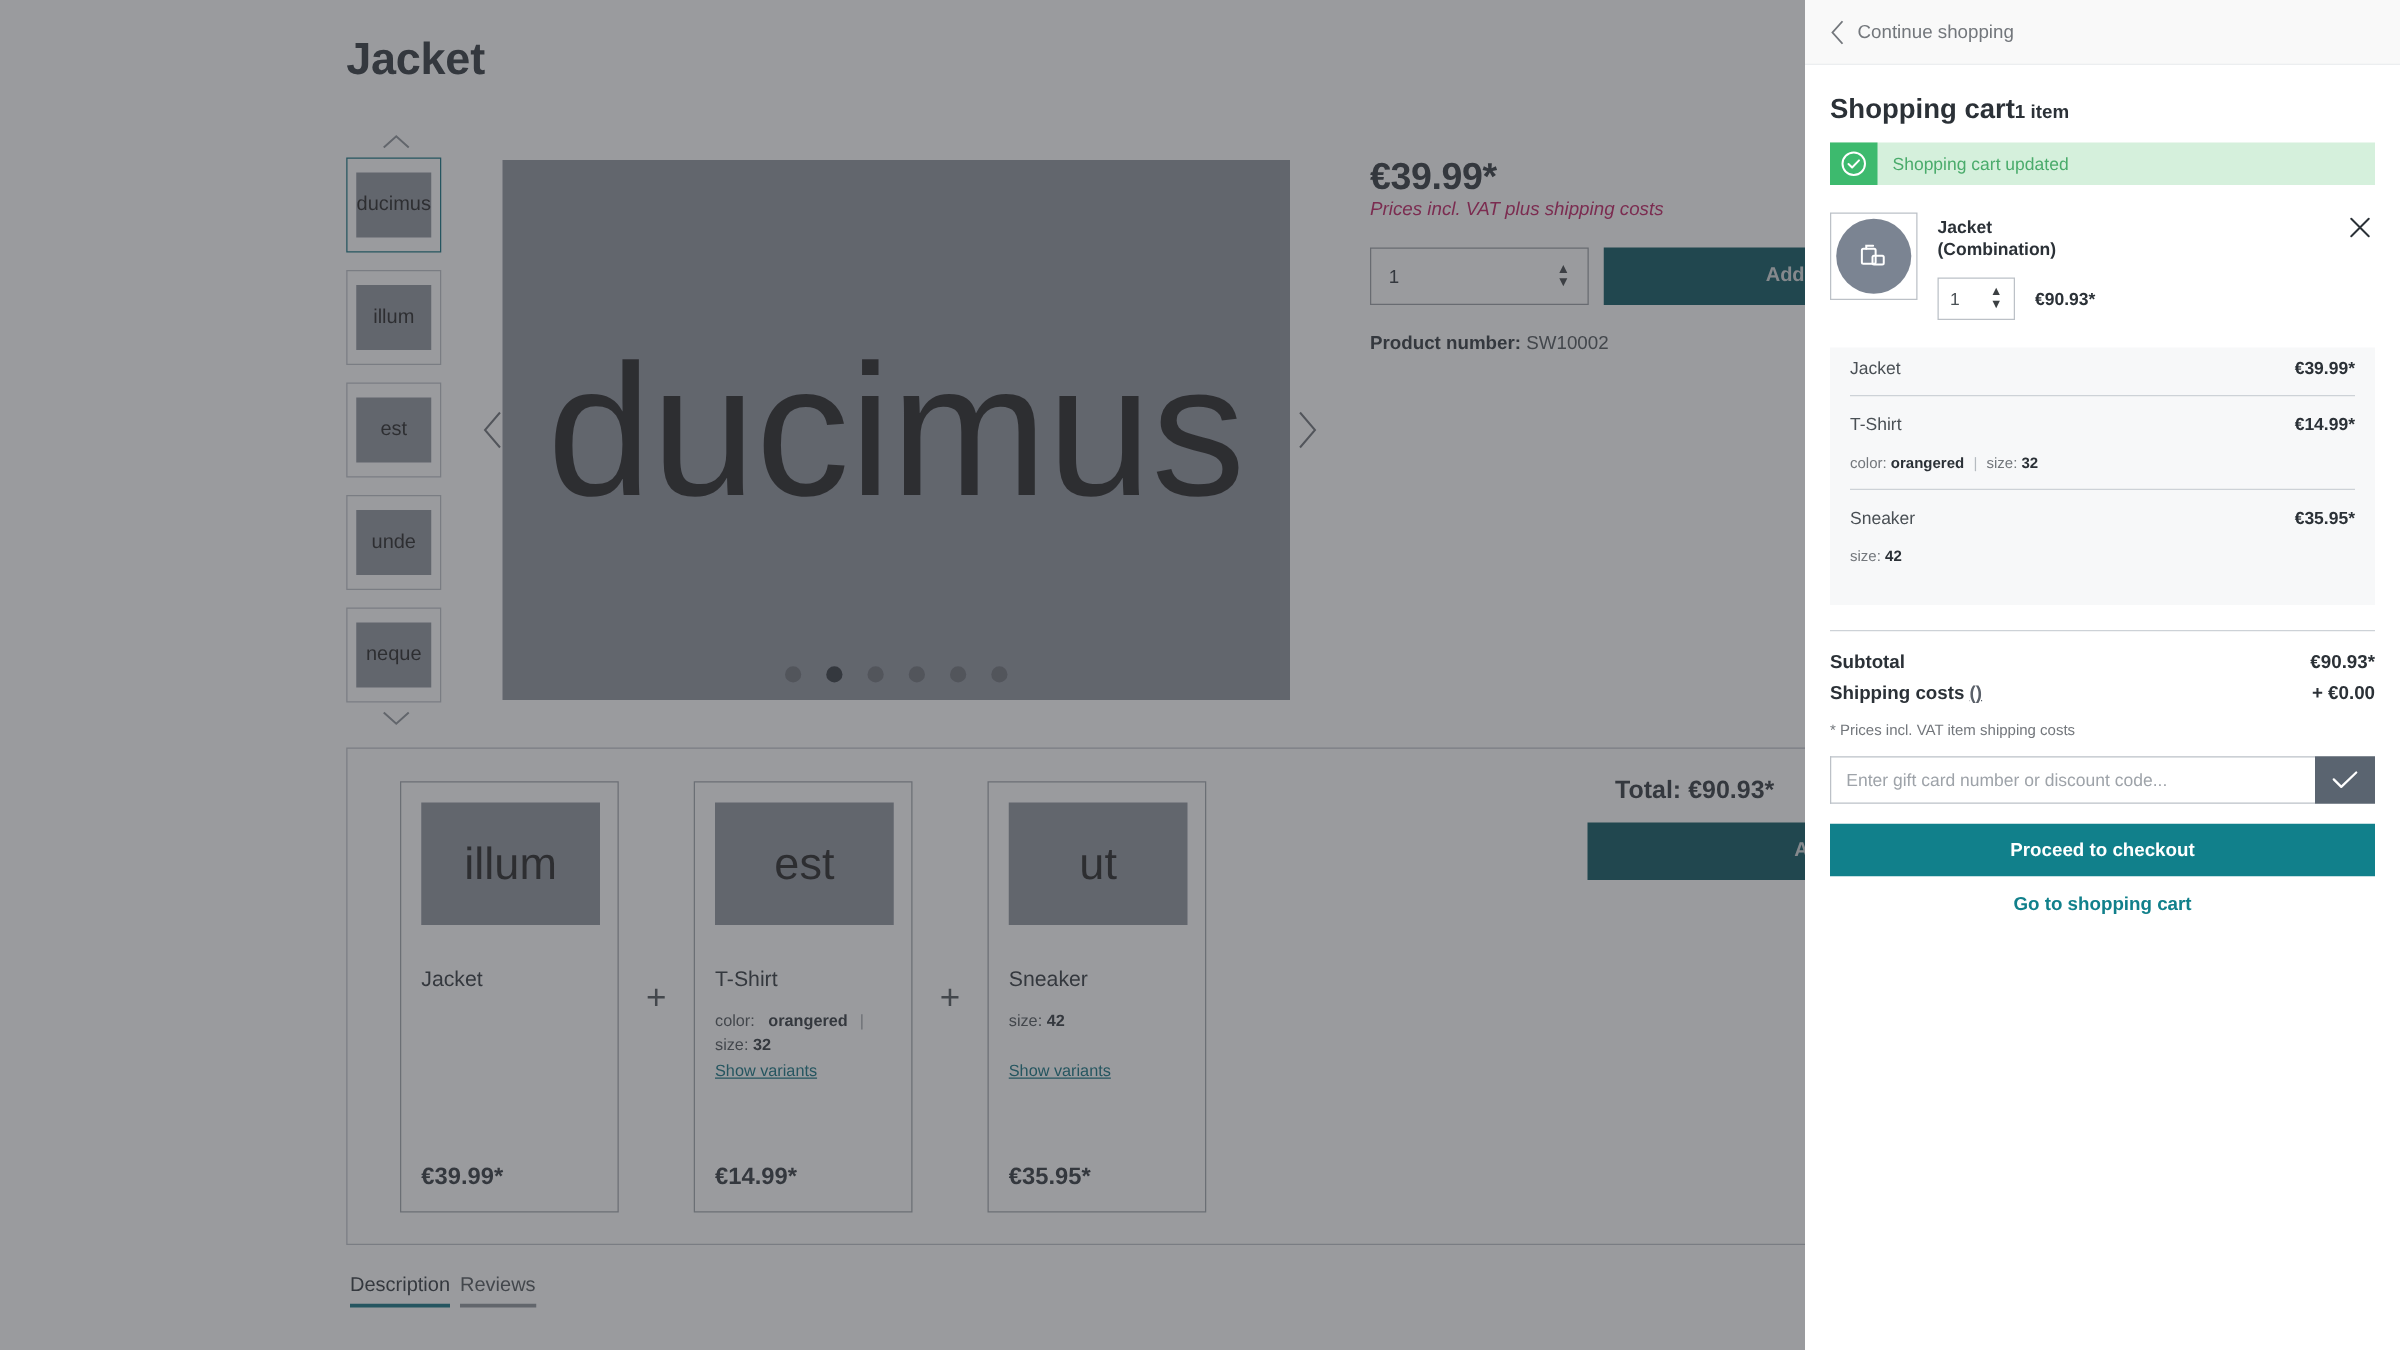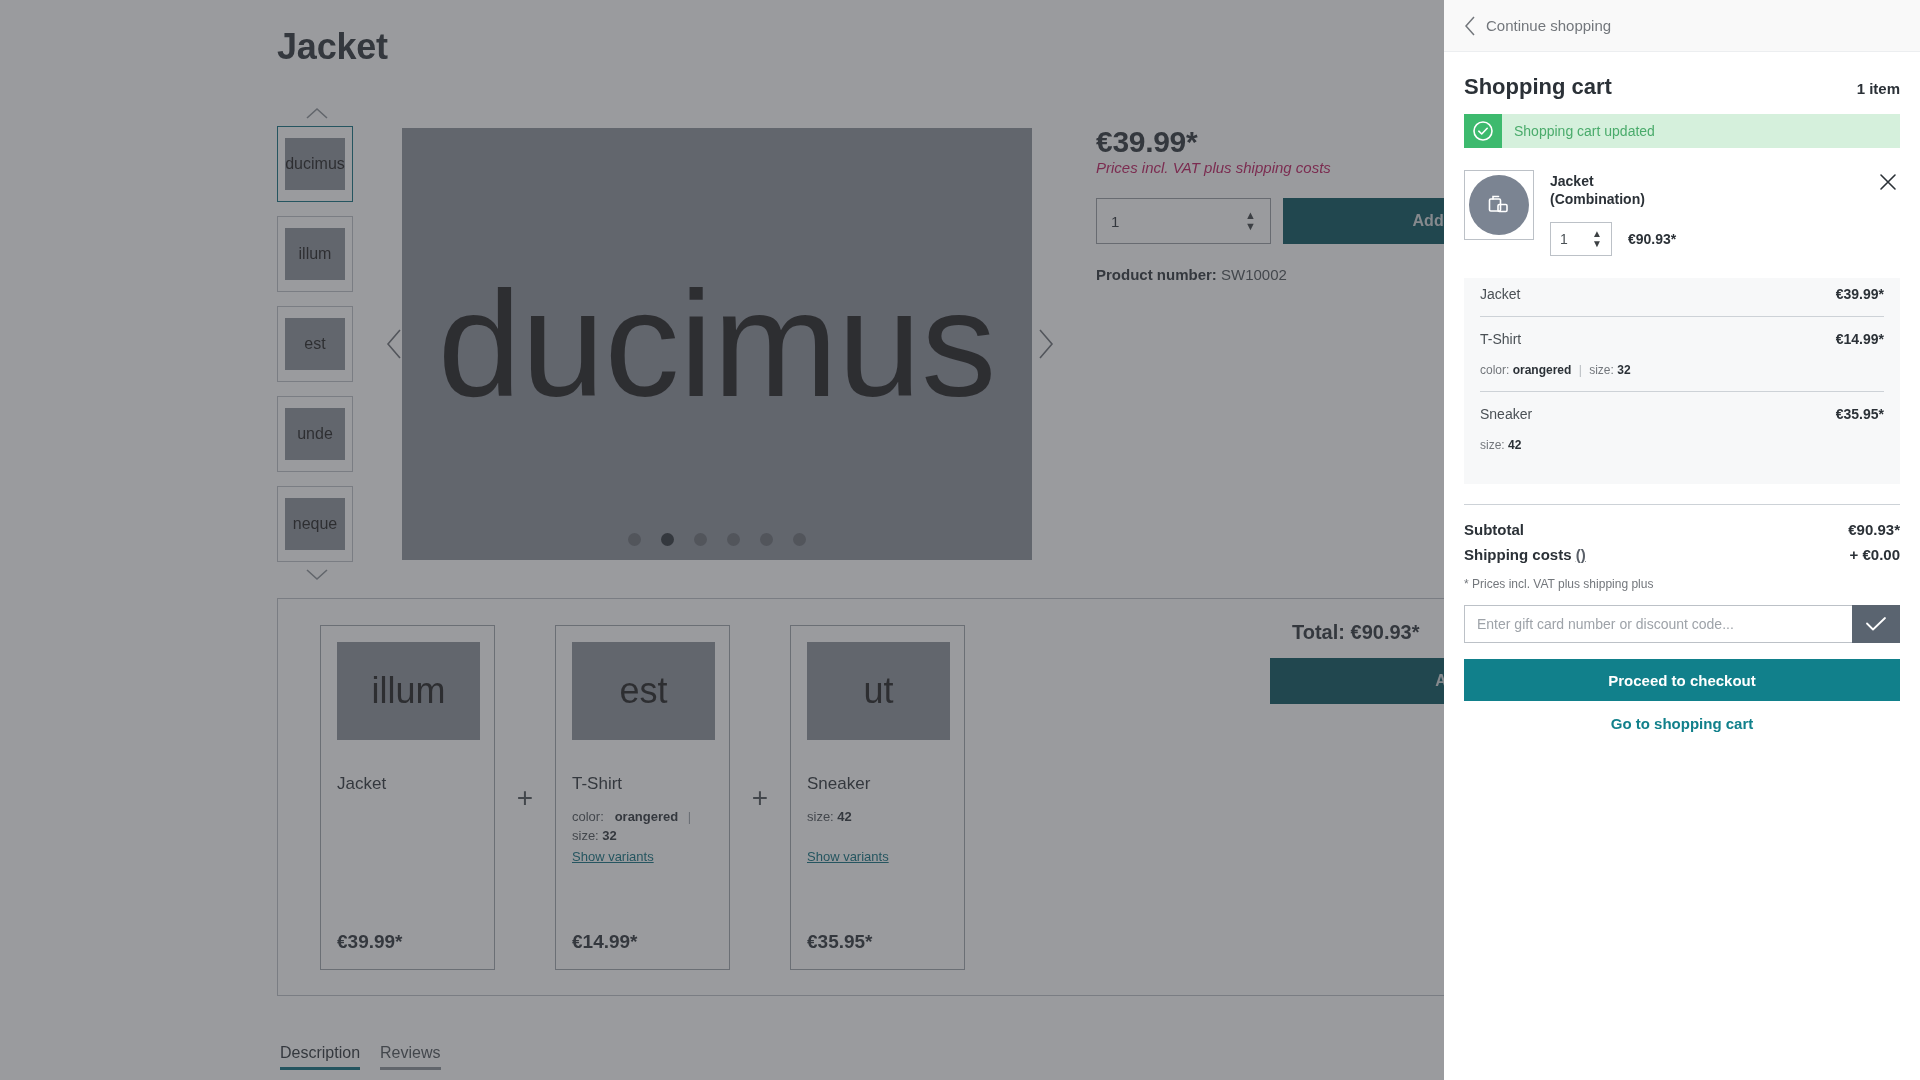--- a/index.html
+++ b/index.html
@@ -289,22 +289,21 @@
     padding: 0;
     height: 46px;
   }
 
   
   .tabs {
     position: absolute;
     left: 280px;
     top: 1020px;
     display: flex;
-    gap: 20px;
-    margin-top: 24px;
+    gap: 8px;
   }
   .tab {
     font-size: 16px;
     color: #4a5055;
     padding-bottom: 8px;
     cursor: pointer;
     position: relative;
   }
   .tab::after {
     content: "";
@@ -347,21 +346,20 @@
     cursor: pointer;
     flex: none;
   }
   .cart-topbar .label { font-size: 15px; color: #73777c; }
 
   .cart-body { padding: 0 20px; flex: none; }
 
   .cart-head {
     display: flex;
     align-items: baseline;
-    justify-content: space-between;
     padding: 22px 0 14px 0;
   }
   .cart-head .title { font-size: 22px; font-weight: bold; color: #2b3137; }
   .cart-head .count { font-size: 15px; font-weight: bold; color: #2b3137; }
 
   .alert {
     display: flex;
     align-items: stretch;
     background: #d5f0dc;
     min-height: 34px;
@@ -770,21 +768,21 @@
           <span class="val">€90.93*</span>
         </div>
         <div class="total-row">
           <span class="lbl">
             <span>Shipping costs</span>
             <span class="ship-link">()</span>
           </span>
           <span class="val">+ €0.00</span>
         </div>
 
-        <div class="vat-note">* Prices incl. VAT plus shipping plus</div>
+        <div class="vat-note">* Prices incl. VAT item shipping costs</div>
 
         <div class="promo">
           <input type="text" placeholder="Enter gift card number or discount code..." style="">
           <button>
             <svg width="22" height="16" viewBox="0 0 22 16" fill="none">
               <path d="M2 7.5 L8 13.5 L20 2" stroke="#ffffff" stroke-width="1.8" fill="none" stroke-linecap="round" stroke-linejoin="round"></path>
             </svg>
           </button>
         </div>
 

